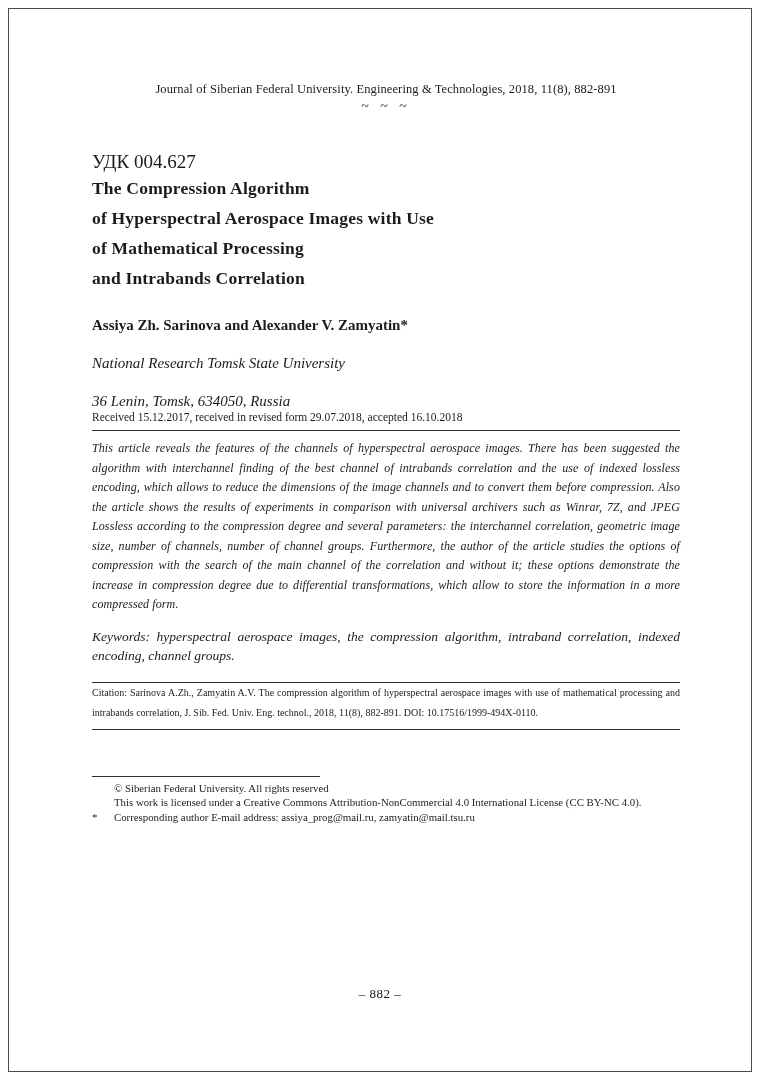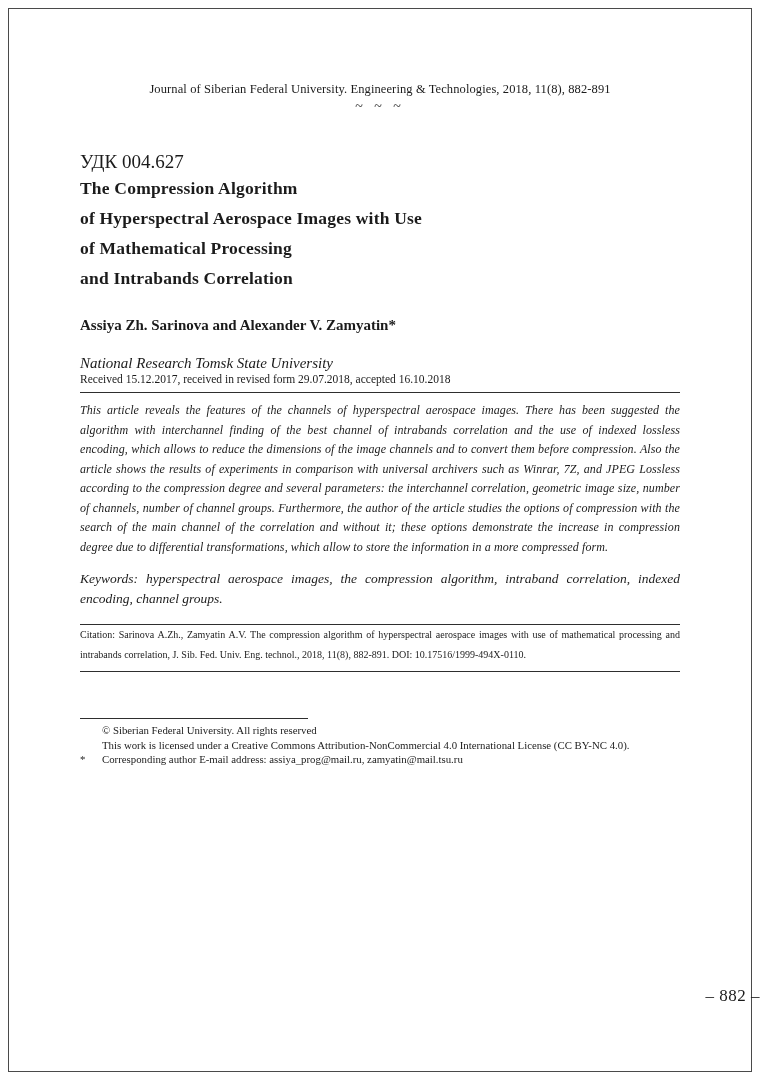--- a/index.html
+++ b/index.html
@@ -20,21 +20,21 @@
     position: absolute;
     left: 8px;
     top: 8px;
     right: 8px;
     bottom: 8px;
     border: 1px solid #4a4a4a;
     pointer-events: none;
   }
   .content {
     position: absolute;
-    left: 80px;
+    left: 92px;
     right: 80px;
     top: 0;
     font-family: Liberation Serif, serif;
   }
   .journal-header {
     margin-top: 82px;
     text-align: center;
     font-size: 12.5px;
     letter-spacing: 0.1px;
   }
@@ -123,22 +123,22 @@
   .footnote-asterisk {
     position: absolute;
     left: 0;
     top: 0;
   }
   .page-number {
     position: absolute;
     left: 0;
     right: 0;
     top: 986px;
-    text-align: right;
-    font-size: 17px;
+    text-align: center;
+    font-size: 13px;
     letter-spacing: 0.5px;
   }
 </style>
 </head>
 <body>
 
 <div class="page">
   <div class="scan-frame"></div>
 
   <div class="content">
@@ -152,20 +152,21 @@
     <div class="title-block">
       <div>The Compression Algorithm</div>
       <div>of Hyperspectral Aerospace Images with Use</div>
       <div>of Mathematical Processing</div>
       <div>and Intrabands Correlation</div>
     </div>
 
     <div class="authors-block">
       <div class="authors">Assiya Zh. Sarinova and Alexander V. Zamyatin*</div>
       <div class="affiliation">National Research Tomsk State University</div>
+      <div class="affiliation">36 Lenin, Tomsk, 634050, Russia</div>
     </div>
 
     <div class="received-block">Received 15.12.2017, received in revised form 29.07.2018, accepted 16.10.2018</div>
 
     <div class="abstract">This article reveals the features of the channels of hyperspectral aerospace images. There has been suggested the algorithm with interchannel finding of the best channel of intrabands correlation and the use of indexed lossless encoding, which allows to reduce the dimensions of the image channels and to convert them before compression. Also the article shows the results of experiments in comparison with universal archivers such as Winrar, 7Z, and JPEG Lossless according to the compression degree and several parameters: the interchannel correlation, geometric image size, number of channels, number of channel groups. Furthermore, the author of the article studies the options of compression with the search of the main channel of the correlation and without it; these options demonstrate the increase in compression degree due to differential transformations, which allow to store the information in a more compressed form.</div>
 
     <div class="keywords">Keywords: hyperspectral aerospace images, the compression algorithm, intraband correlation, indexed encoding, channel groups.</div>
 
     <hr class="rule rule-top">
 

